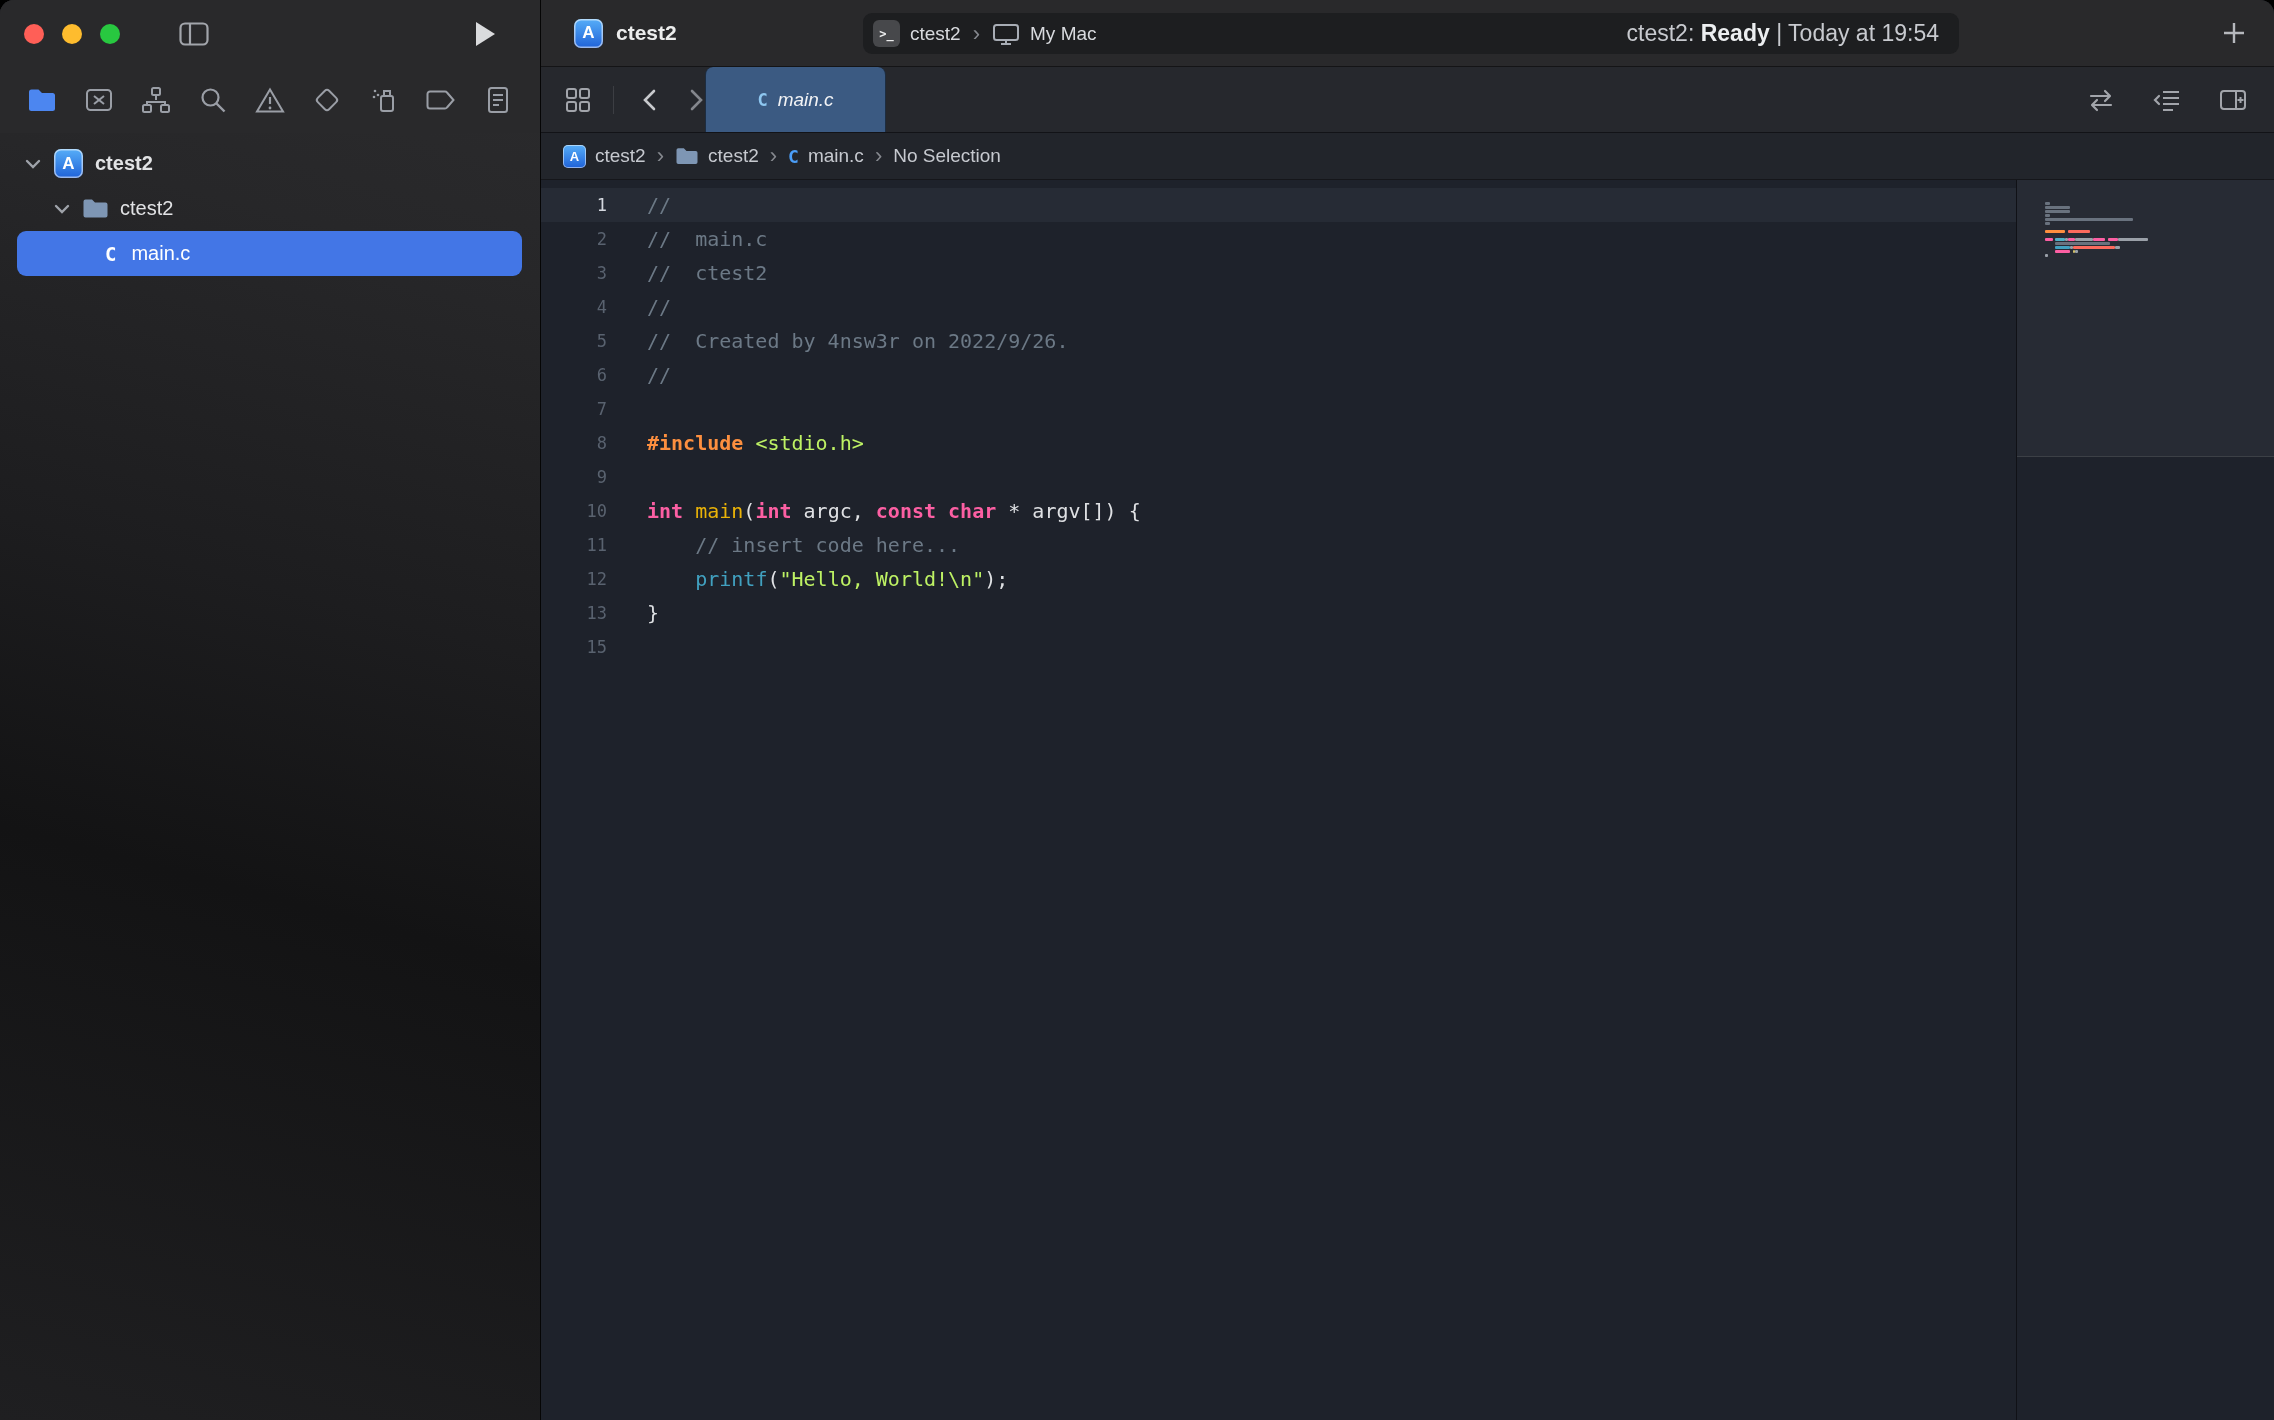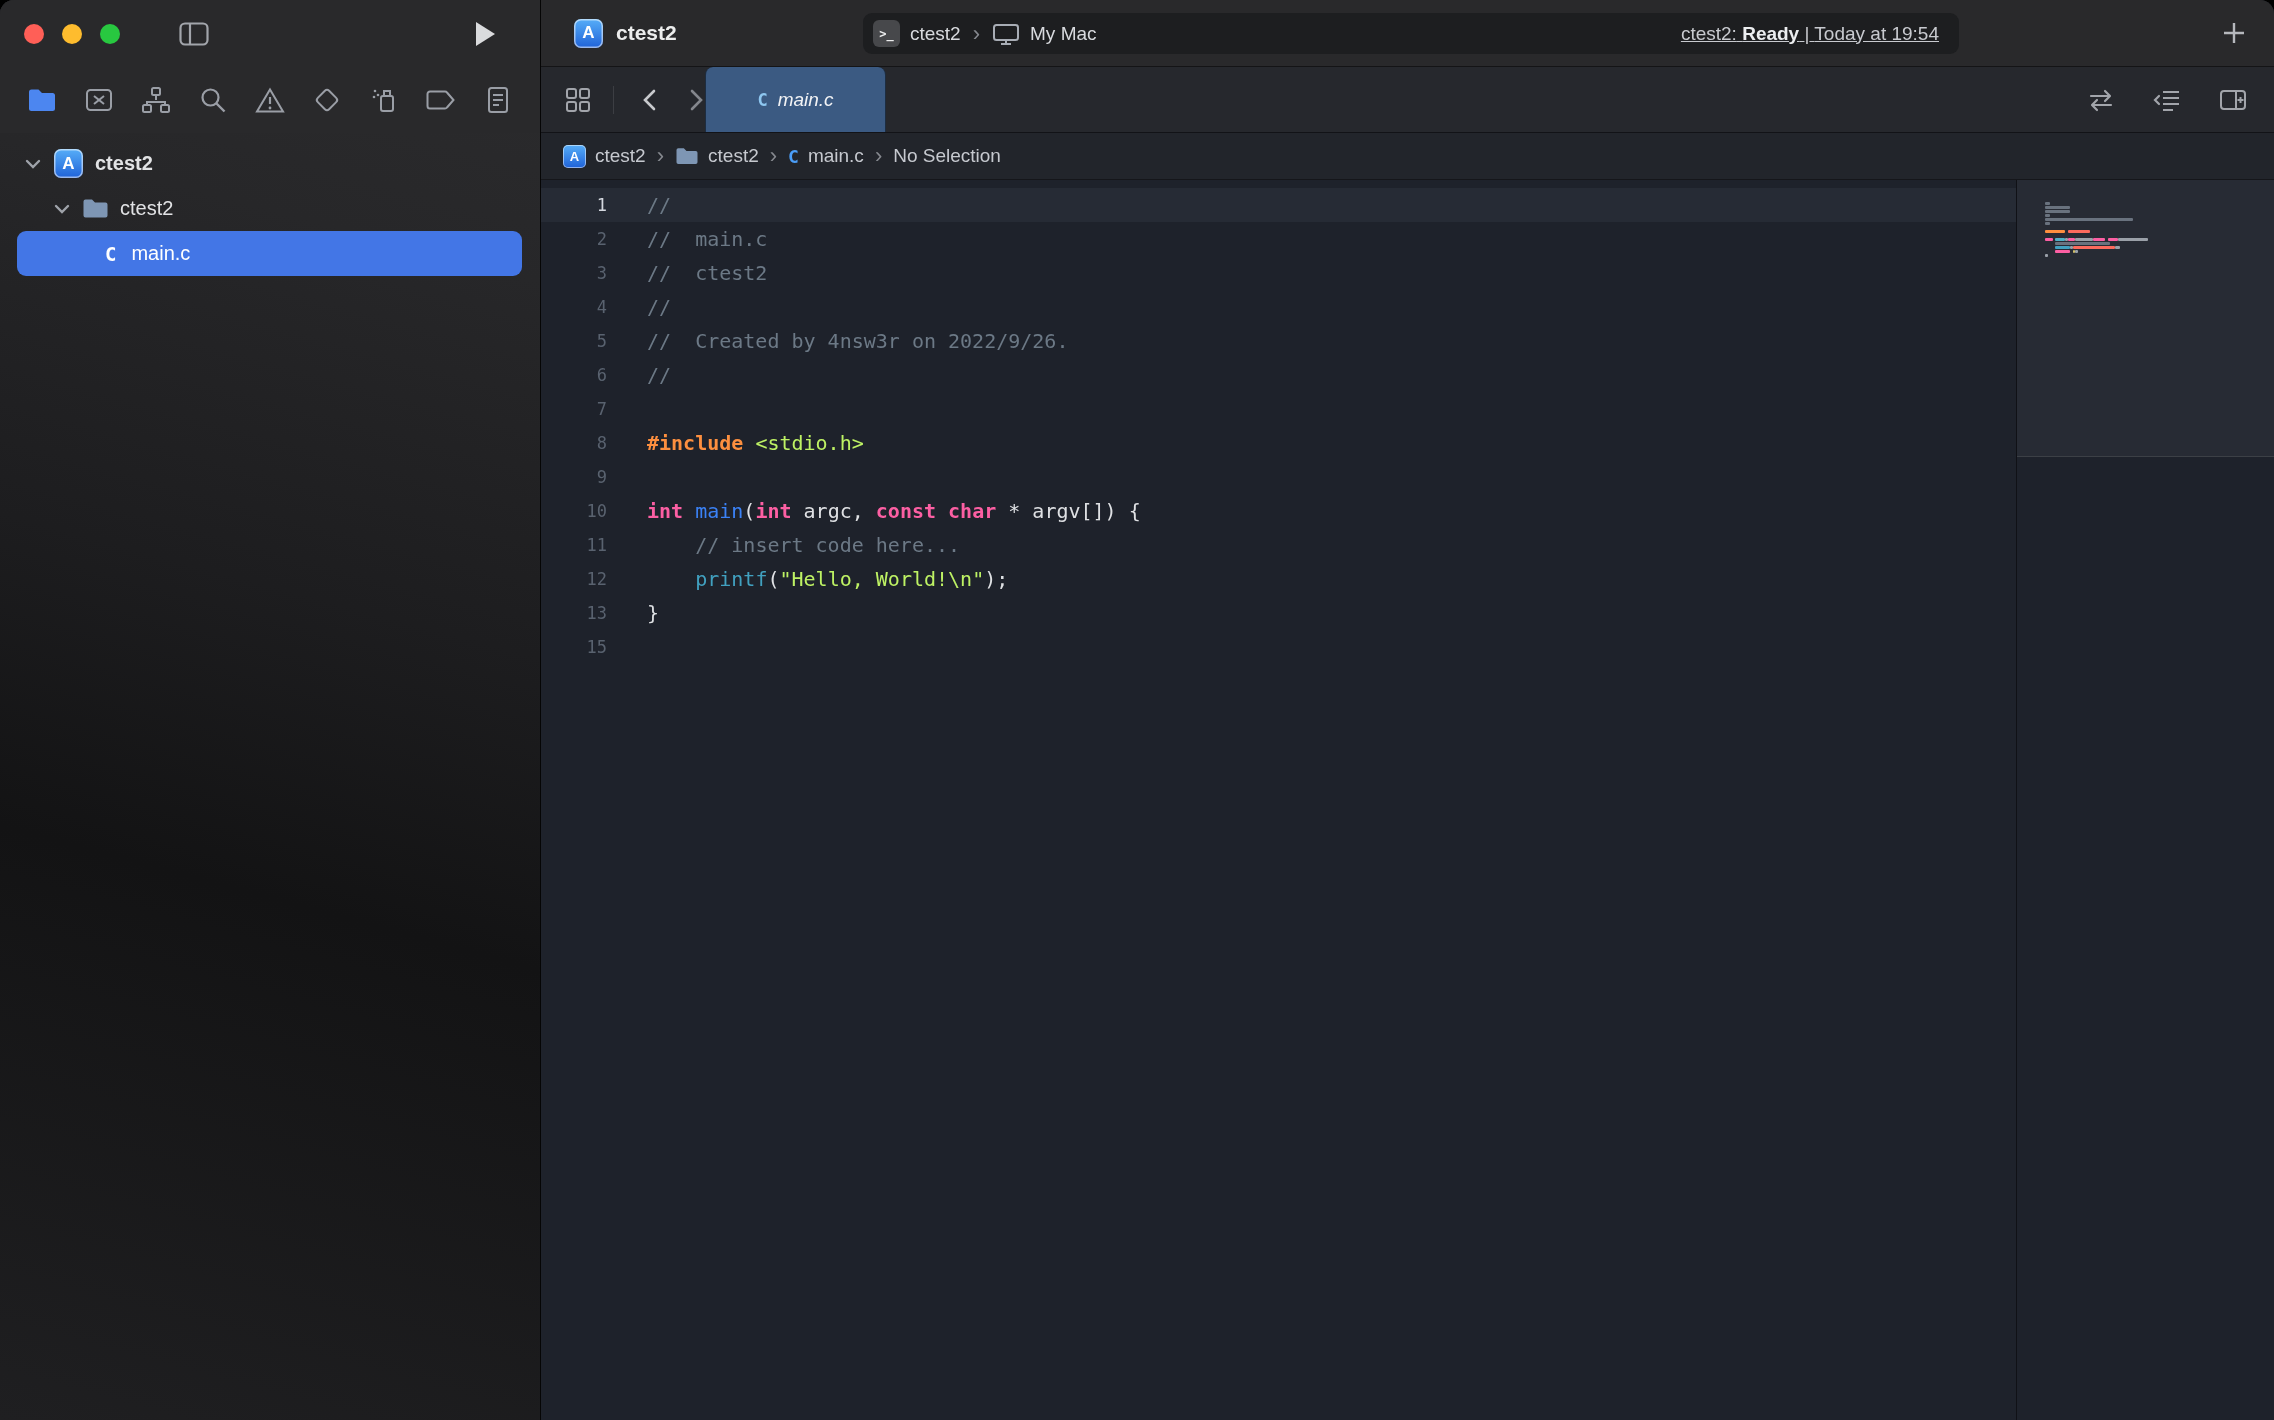--- a/index.html
+++ b/index.html
@@ -40,21 +40,21 @@
   .toolbar { height:67px; background:#29292b; border-bottom:1px solid #141416;
              display:flex; align-items:center; position:relative; padding-left:33px; }
   .tb-title { font-size:21px; font-weight:700; color:#eceded; margin-left:13px; }
   .pill { position:absolute; left:322px; top:13px; width:1096px; height:41px; background:#1d1e20;
           border-radius:9px; display:flex; align-items:center; justify-content:space-between; padding:0 20px 0 10px; }
   .pill-left { display:flex; align-items:center; gap:10px; font-size:19px; color:#d8dade; }
   .term-ic { width:27px; height:27px; border-radius:6px; background:#47484b; color:#ecedee;
              font-family:"DejaVu Sans Mono",monospace; font-size:12px; font-weight:700;
              display:flex; align-items:center; justify-content:center; }
   .sep-chev { color:#85888e; font-size:22px; line-height:1; padding:0 2px; }
-  .pill-right { font-size:19px; color:#c8cacf;text-decoration:underline; }
+  .pill-right { font-size:23px; color:#c8cacf; }
   .pill-right b { color:#eceef0; font-weight:700; }
   .add-btn { position:absolute; right:22px; top:50%; transform:translateY(-50%);
              width:36px; height:36px; display:flex; align-items:center; justify-content:center; }
 
   
   .tabbar { height:66px; background:#26282d; border-bottom:1px solid #121317;
             display:flex; align-items:stretch; position:relative; }
   .tabbar-left { display:flex; align-items:center; padding-left:20px; gap:14px; }
   .tb-icbtn { width:34px; height:34px; display:flex; align-items:center; justify-content:center; }
   .tb-vdiv { width:1px; height:28px; background:#3c3e43; margin:0 4px; }
@@ -79,21 +79,21 @@
   .code-pane { flex:1; padding-top:8px; overflow:hidden;
                font-family:"DejaVu Sans Mono",monospace; font-size:20px; }
   .code-row { height:34px; line-height:34px; display:flex; white-space:pre; }
   .code-row.current { background:#262b35; }
   .gutter-num { width:80px; flex:0 0 80px; text-align:right; padding-right:14px;
                 color:#59626f; font-size:17px; }
   .code-row.current .gutter-num { color:#d4d8df; }
   .code-text { padding-left:26px; }
   .t-cm{ color:#6c7986; } .t-pp{ color:#fd8f3f; font-weight:700; }
   .t-str{ color:#bef264; } .t-kw{ color:#fc5fa3; font-weight:700; }
-  .t-fn{ color:#41a1c0;text-align:center; } .t-fnp{ color:#3b82f6; }
+  .t-fn{ color:#41a1c0;text-align:center; } .t-fnp{ color:#eab308; }
   .t-num{ color:#d0bf69; } .t-pl{ color:#dfe1e4; } .t-ws{}
 
   
   .minimap-col { width:258px; flex:0 0 258px; border-left:1px solid #101116; position:relative; background:#1e222b; }
   .mm-visible { position:absolute; left:0; right:0; top:0; height:277px;
                 background:rgba(255,255,255,.045); border-bottom:1px solid #3c4046; }
   .mm-lines { position:absolute; top:22px; left:28px; }
   .mm-row { height:4px; white-space:nowrap; font-size:0; }
   .mm-bar { display:inline-block; height:3px; border-radius:1px; }
   .mm-cm{ background:#69727e; } .mm-pp{ background:#fd8f3f; } .mm-str{ background:#fc6a5d; }

